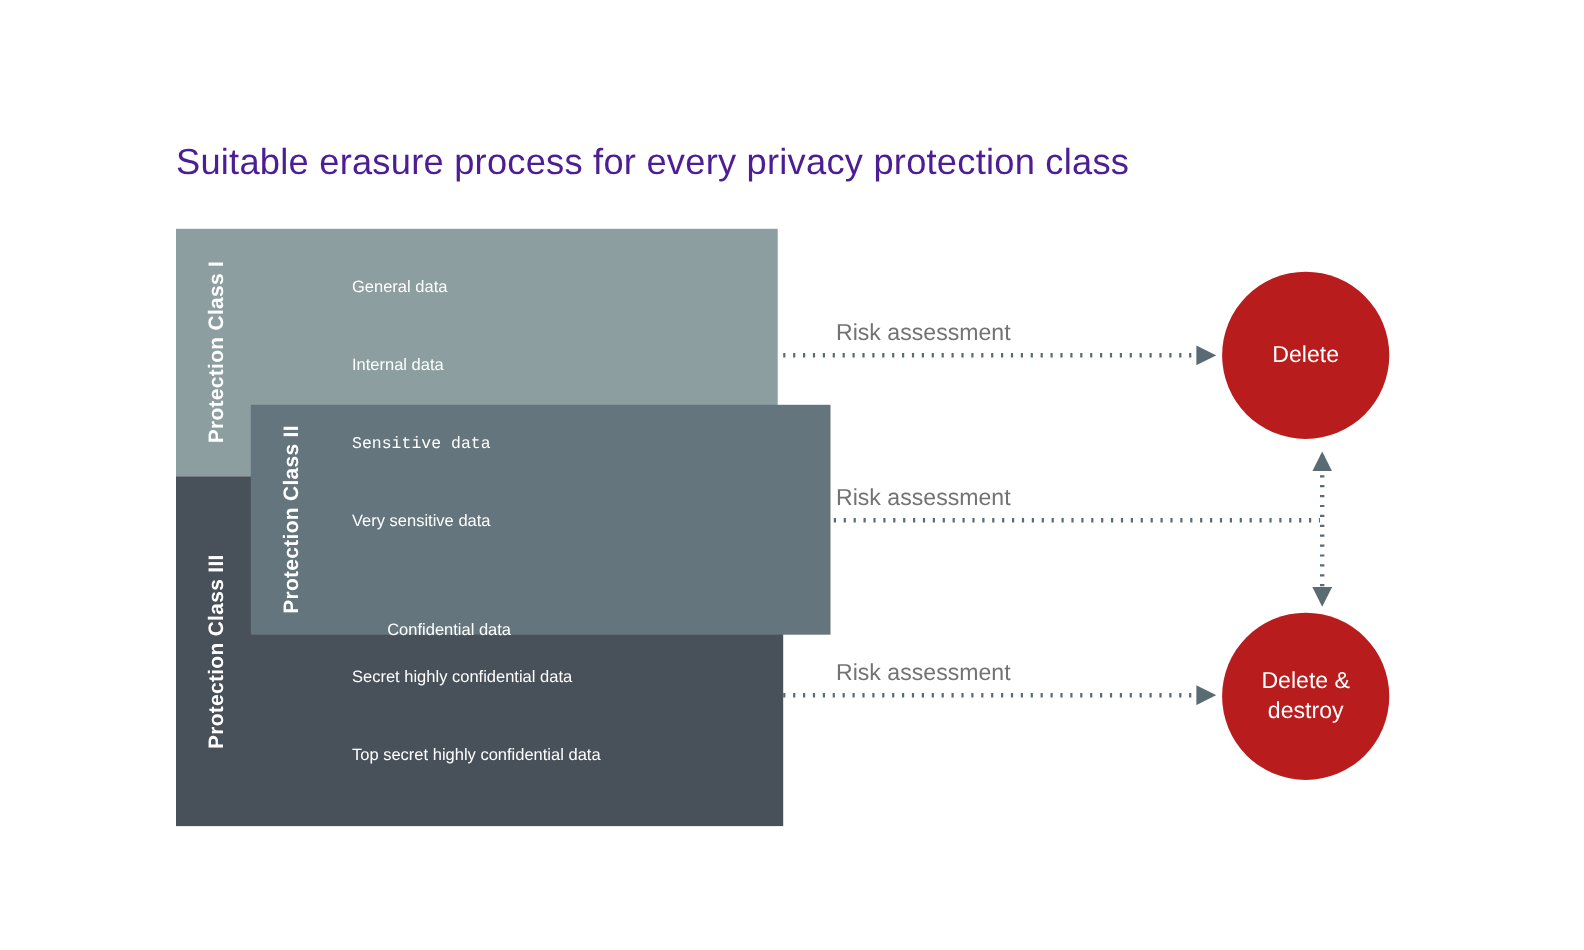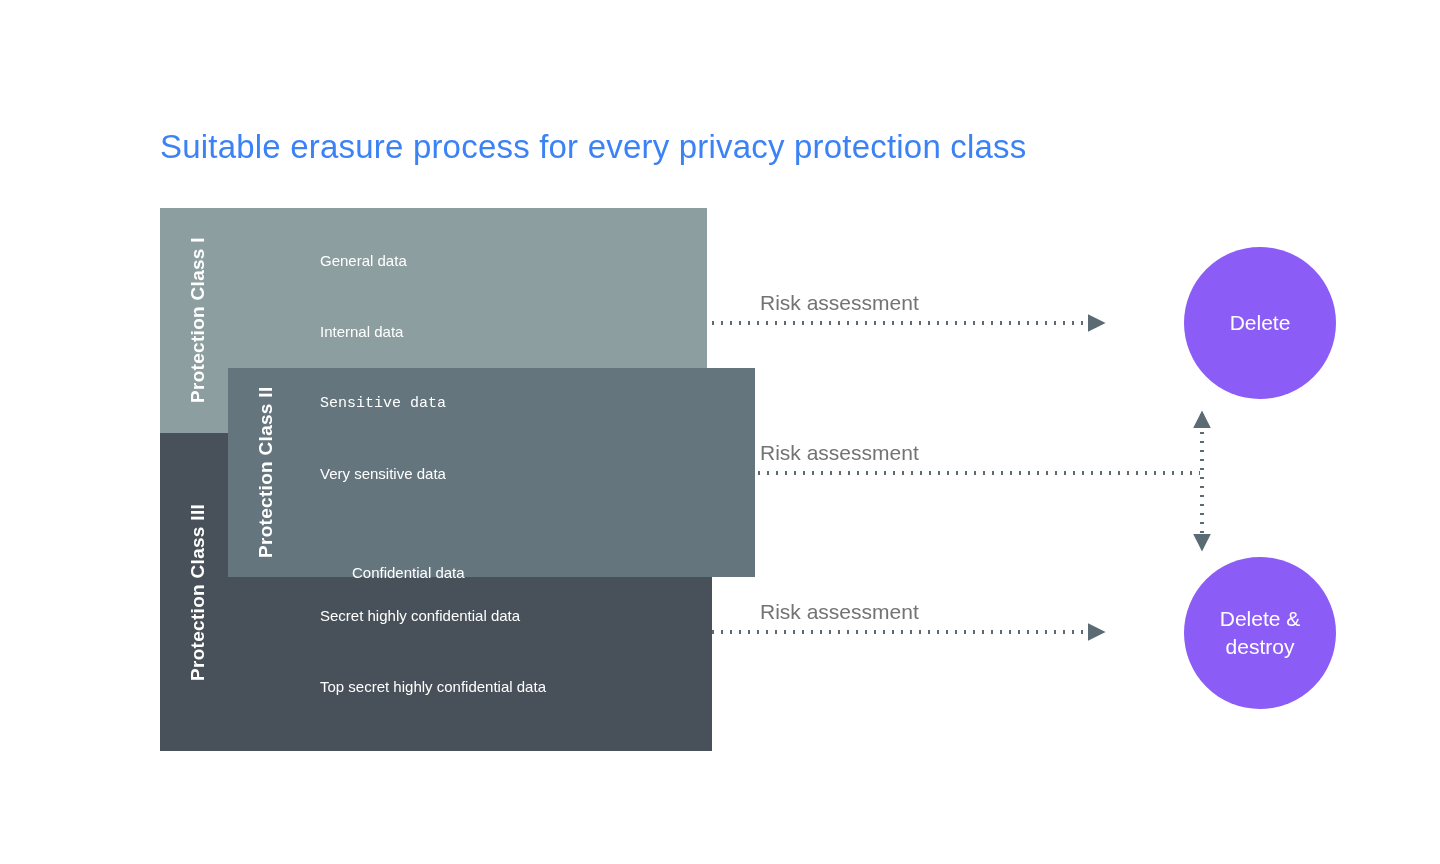--- a/index.html
+++ b/index.html
@@ -13,21 +13,21 @@
     background: #ffffff;
     overflow: hidden;
   }
 
   .title {
     position: absolute;
     left: 160px;
     top: 128px;
     font-size: 33px;
     font-weight: 400;
-    color: #3b82f6;
+    color: #4c1d95;
     letter-spacing: 0.2px;
   }
 
   .box { position: absolute; }
   .box-class1 { left: 160px; top: 208px; width: 547px; height: 225px; background: #8c9ea0; z-index: 1; }
   .box-class3 { left: 160px; top: 433px; width: 552px; height: 318px; background: #485159; z-index: 1; }
   .box-class2 { left: 228px; top: 368px; width: 527px; height: 209px; background: #65757d; z-index: 2; }
 
   .vlabel {
     position: absolute;
@@ -82,25 +82,25 @@
     font-size: 21px;
     white-space: nowrap;
   }
   .risk-1 { top: 291px; }
   .risk-2 { top: 441px; }
   .risk-3 { top: 600px; }
 
   .circle {
     position: absolute;
     z-index: 4;
-    left: 1184px;
+    left: 1111px;
     width: 152px;
     height: 152px;
     border-radius: 50%;
-    background: #8b5cf6;
+    background: #b91c1c;
     display: flex;
     flex-direction: column;
     align-items: center;
     justify-content: center;
     color: #ffffff;
     font-size: 21px;
     line-height: 28px;
     text-align: center;
   }
   .circle-delete { top: 247px; }

